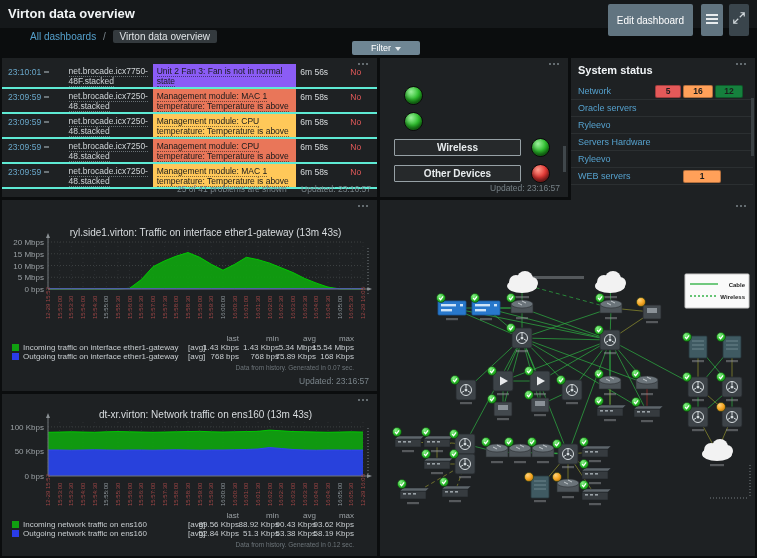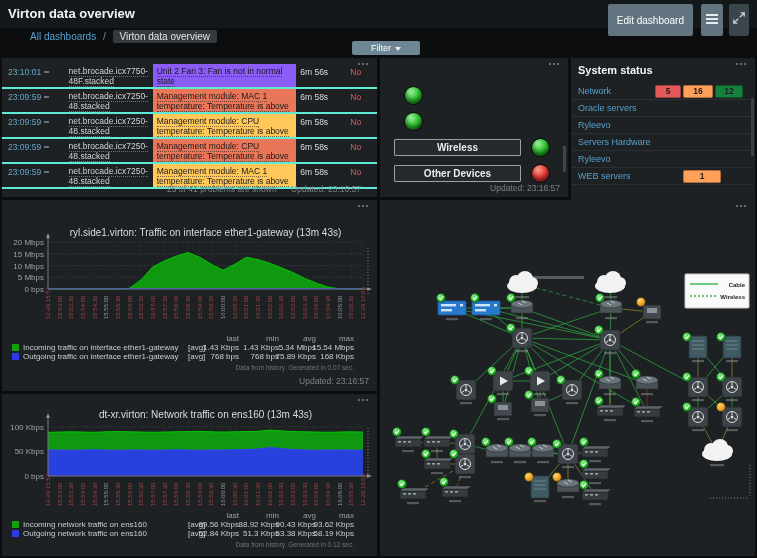--- a/index.html
+++ b/index.html
@@ -32,21 +32,21 @@
     font-size:8.5px;line-height:10px;overflow:hidden;justify-content:flex-end;}
   .prow .c-time{width:34px;padding:3px 0 0 6px;color:#69a7c9;}
   .prow .c-info{width:12px;padding-top:7px;}
   .prow .c-info b{display:block;width:5px;height:2px;background:#6b7377;margin:0 auto;}
   .prow .c-host{width:86px;padding:2px 2px 0 16px;color:#cfd4d7;word-break:break-all;}
   .prow .c-host span{border-bottom:1px dotted #6b7377;}
   .prow .c-prob{width:142px;padding:2px 4px 0 4px;color:#17191b;word-break:normal;}
   .prow .c-prob span{border-bottom:1px dotted rgba(20,22,23,.55);}
   .prow .c-dur{width:44px;padding:3px 0 0 4px;color:#d7dbde;}
   .prow .c-ack{width:28px;padding:3px 0 0 8px;color:#e45959;}
-  .pfoot{position:absolute;right:16px;bottom:3px;font-size:8.5px;color:#768086;}
+  .pfoot{position:absolute;right:6px;bottom:3px;font-size:8.5px;color:#768086;}
   .pfoot span{margin-left:12px;}
   
   #p-groups{left:380px;top:58px;width:188px;height:139px;}
   .grow{position:absolute;left:14px;display:flex;align-items:center;}
   .sysbtn{width:127px;height:17px;background:#26292b;border:1px solid #97a1a6;border-radius:1px;
     color:#e8ecee;font-weight:bold;font-size:10px;font-family:"Liberation Sans",sans-serif;
     line-height:15px;text-align:center;padding:0;}
   .led{width:17px;height:17px;border-radius:50%;margin-left:10px;border:1px solid #0a0a0a;
     box-shadow:inset 0 -3px 4px rgba(0,0,0,.45);}
   .led.green{background:radial-gradient(circle at 35% 28%,#9df09d,#2fc12f 48%,#0e7a0e 88%);}

